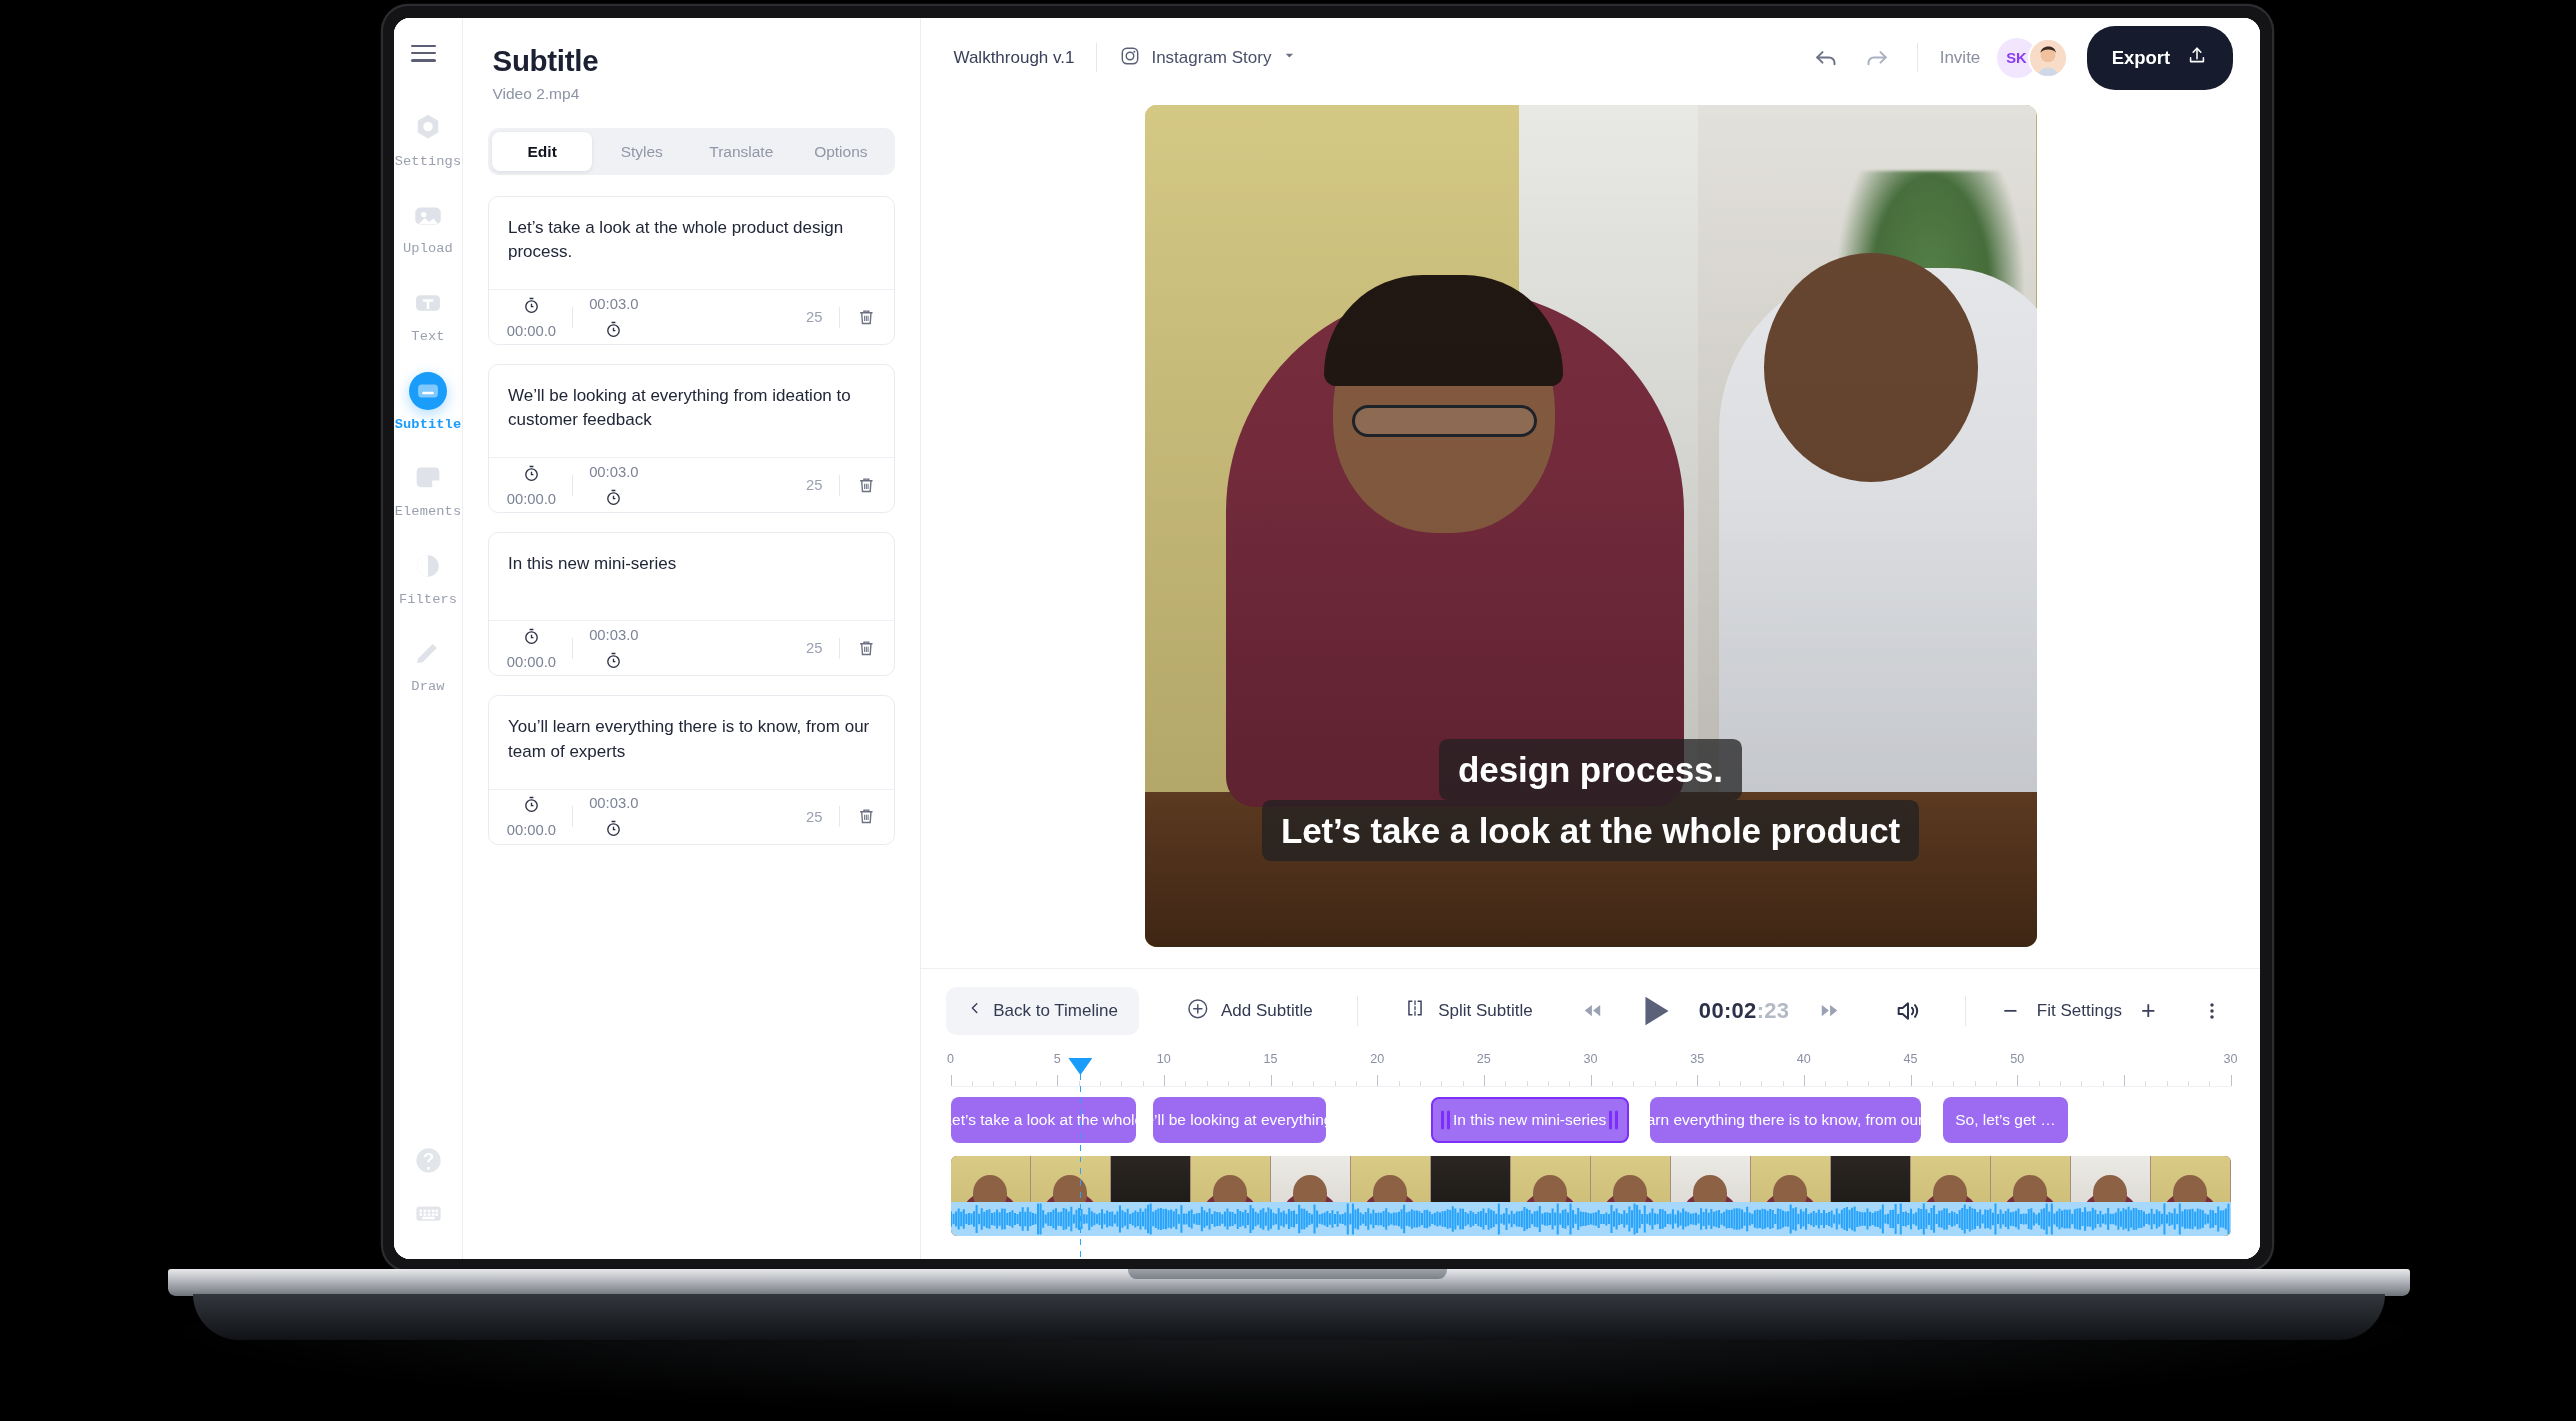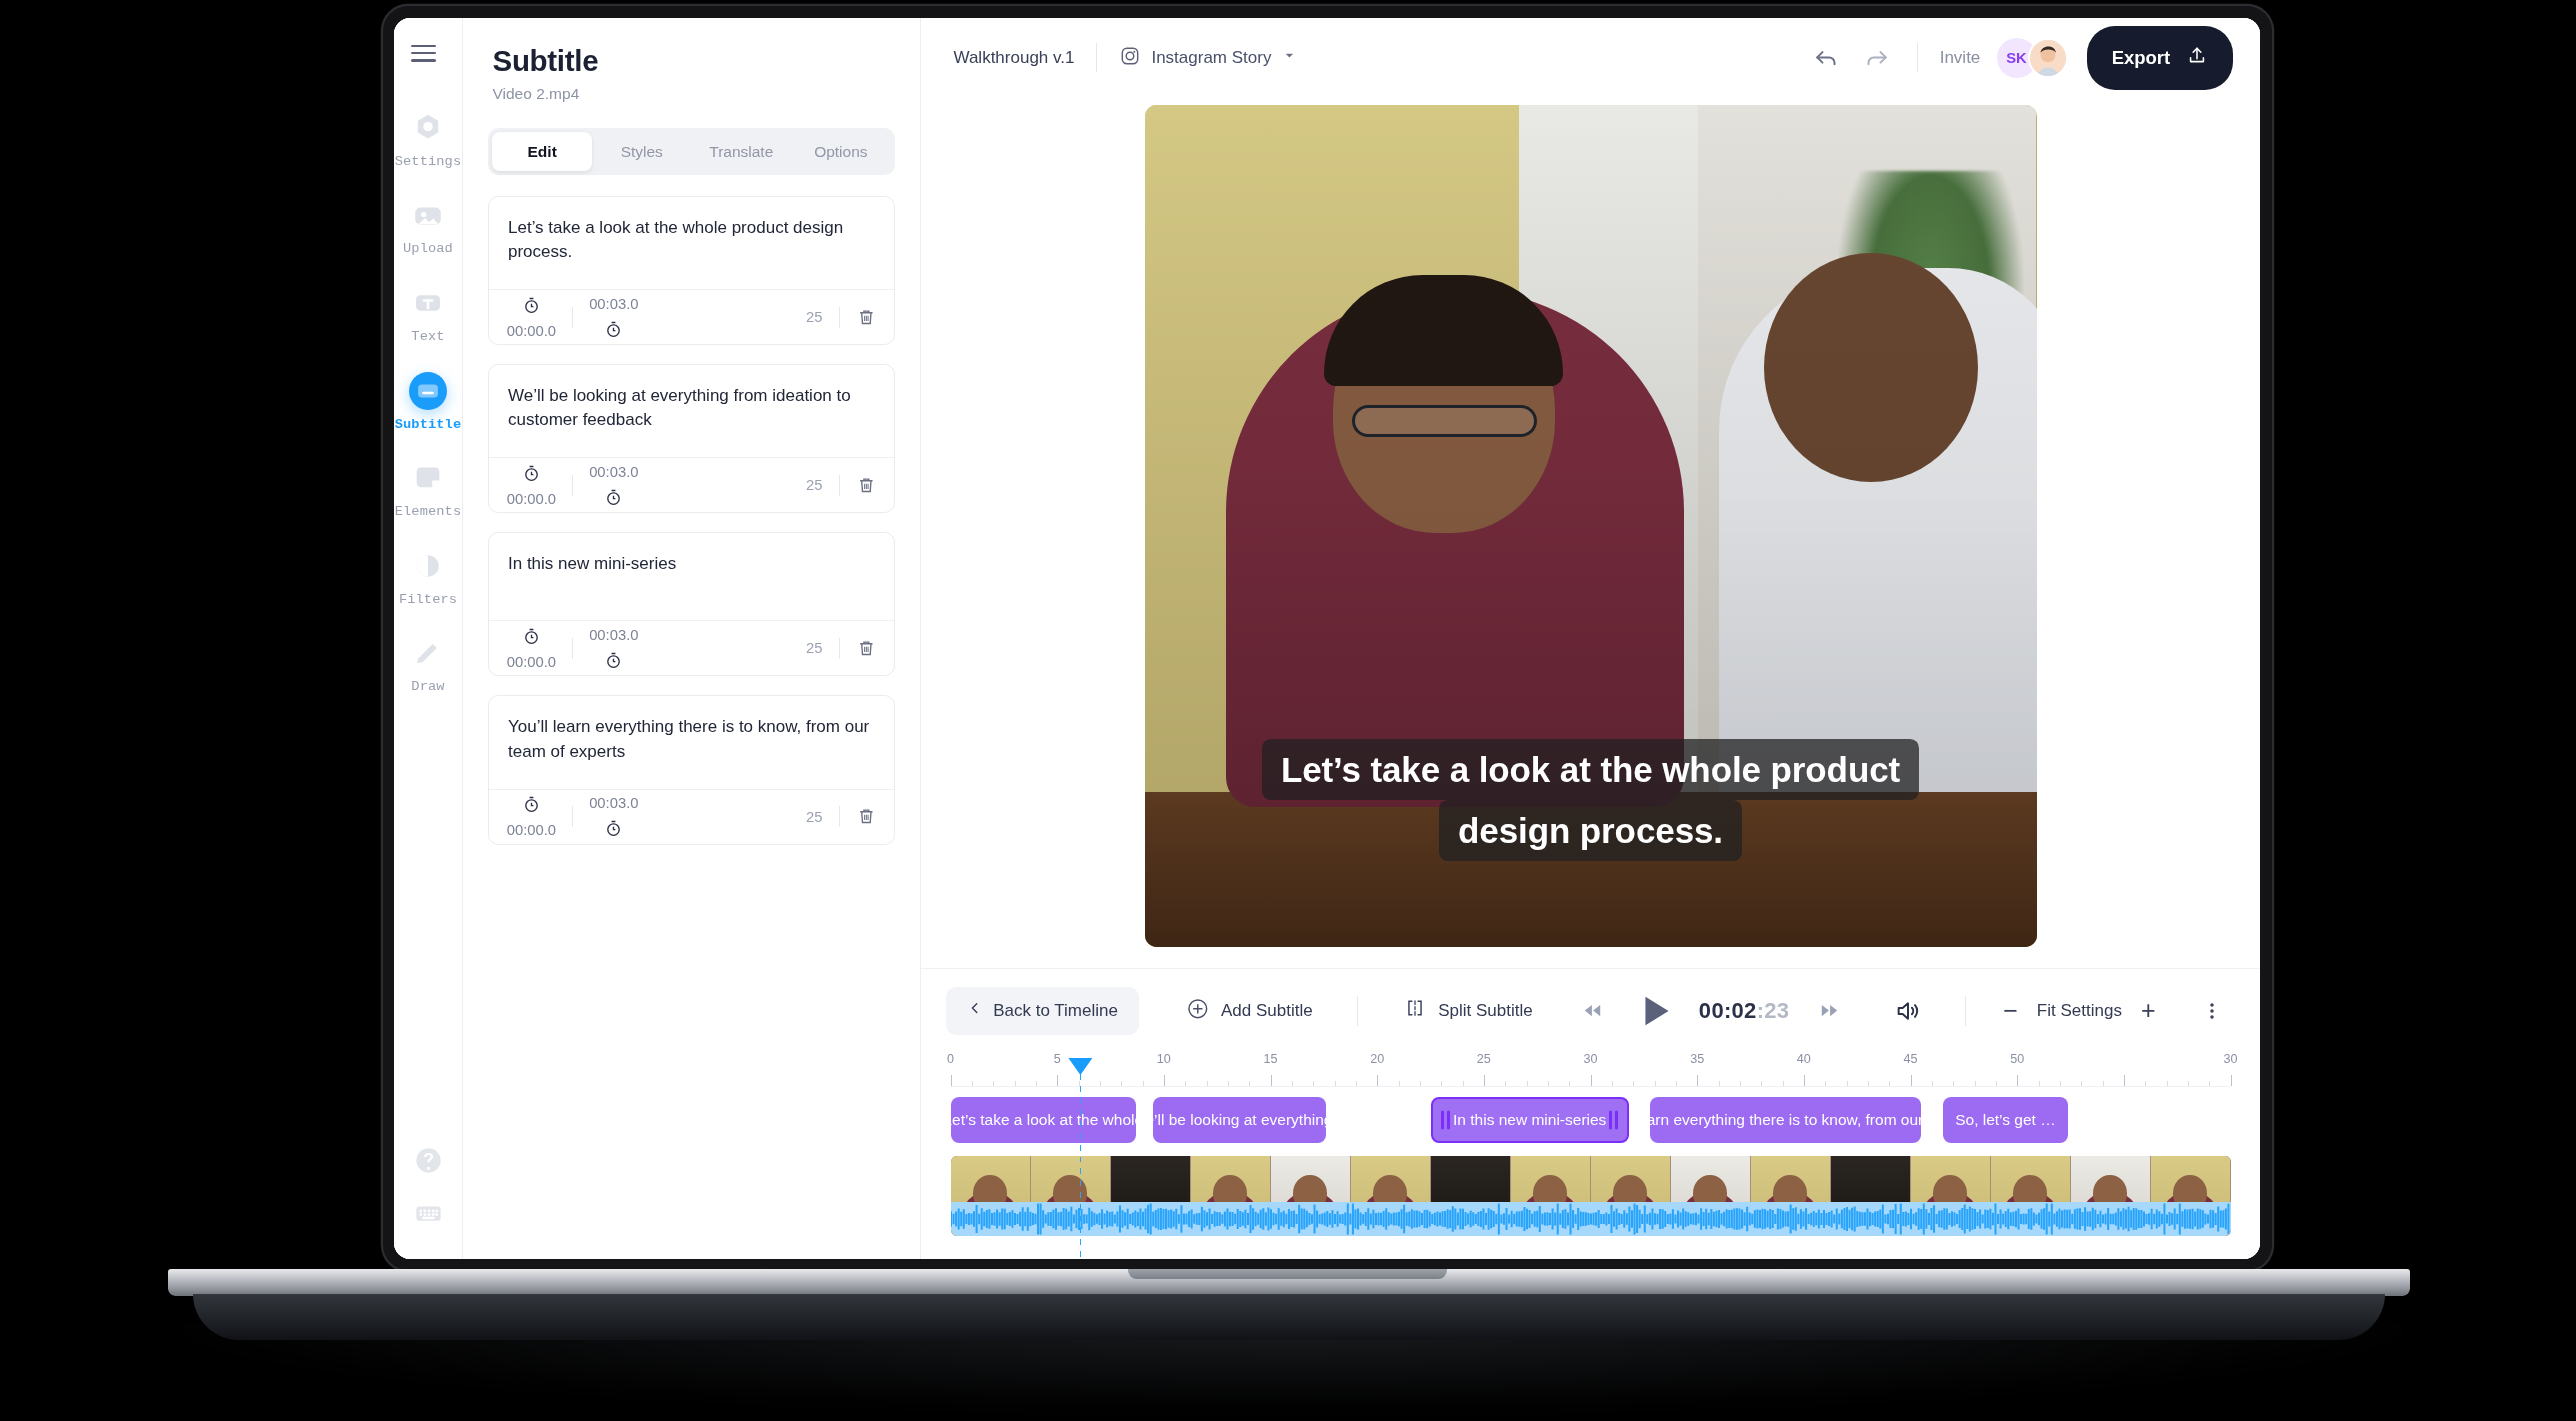--- a/index.html
+++ b/index.html
@@ -691,22 +691,22 @@
             <div id="vid-person-right"></div>
             <div id="vid-head-right"></div>
             <div id="vid-table"></div>
             <div id="vid-person-main"></div>
             <div id="vid-head"></div>
             <div id="vid-hair"></div>
             <div id="vid-glasses"></div>
             <div id="vid-overlay-grade"></div>
 
             <div id="caption-overlay">
+              <div><span class="caption-line">design process.</span></div>
               <div><span class="caption-line">Let’s take a look at the whole product</span></div>
-              <div><span class="caption-line">design process.</span></div>
             </div>
           </div>
         </div>
 
         <div id="timeline-section">
 
           <div id="timeline-toolbar">
             <span id="back-to-timeline">
               <span>
                 <svg viewBox="0 0 24 24" width="16.2" height="16.2" fill="none" stroke="#333a52" stroke-width="2" stroke-linecap="round" stroke-linejoin="round">

